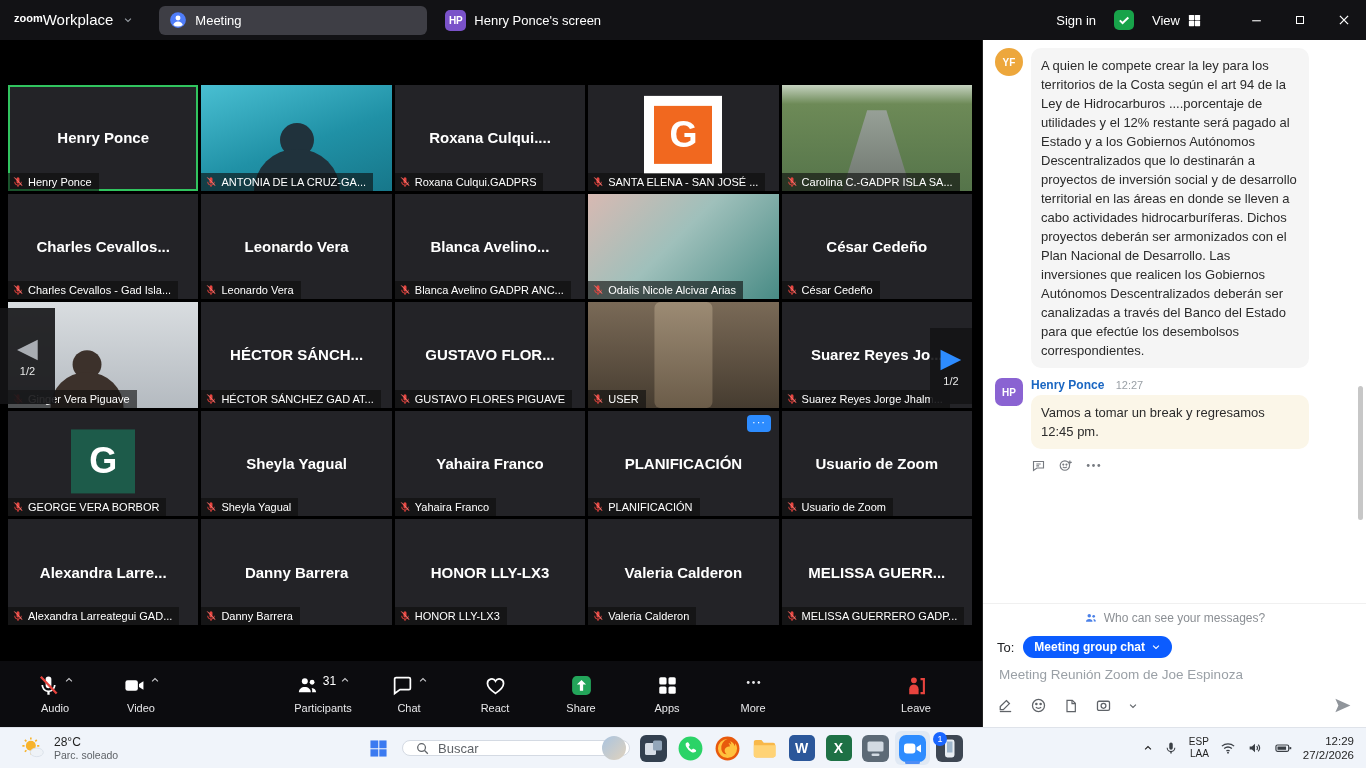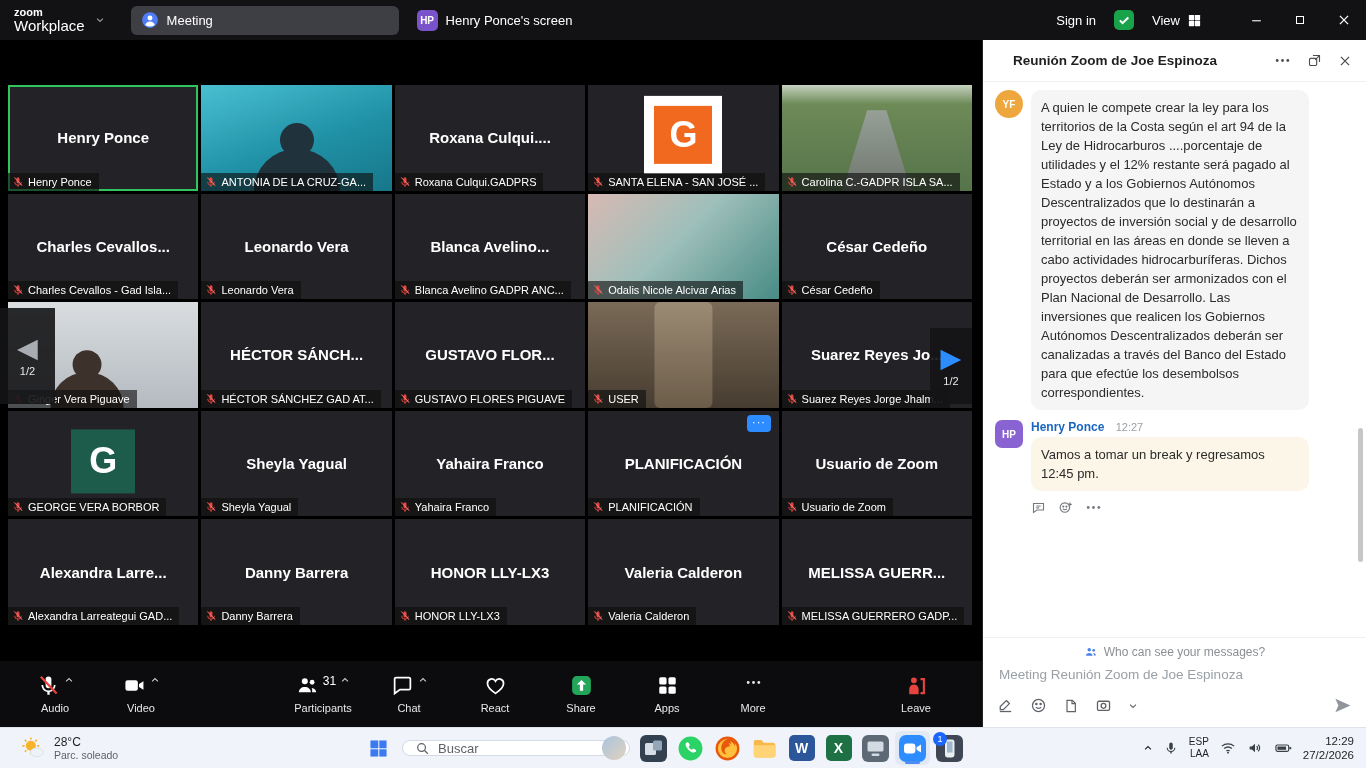--- a/index.html
+++ b/index.html
@@ -6,21 +6,21 @@
   html,body { margin:0; padding:0; }
   body {
     width:1366px; height:768px; overflow:hidden;
     font-family:"Liberation Sans", sans-serif;
     background:#000;
   }
   .screen { width:1366px; height:768px; display:flex; flex-direction:column; }
 
   
   .topbar { height:40px; flex:0 0 40px; background:#121215; display:flex; align-items:center; color:#fff; }
-  .logo { display:flex; flex-direction:column; margin-left:14px; line-height:1.1; }
+  .logo { display:flex; flex-direction:row; margin-left:14px; line-height:1.1; }
   .logo-zoom { font-size:11px; font-weight:bold; }
   .logo-wp { font-size:15px; }
   .logo-chev { margin-left:10px; color:#9aa0a6; display:inline-flex; }
   .tab-meeting { margin-left:26px; width:268px; height:29px; background:#3e3e45; border-radius:6px;
     display:flex; align-items:center; gap:8px; padding:0 10px; font-size:13px; }
   .tab-screen { margin-left:18px; display:flex; align-items:center; gap:8px; font-size:13px; }
   .hp-badge { width:21px; height:21px; border-radius:5px; background:#7a52c9; color:#fff; font-size:10px;
     font-weight:bold; display:flex; align-items:center; justify-content:center; }
   .topbar-right { margin-left:auto; display:flex; align-items:center; gap:18px; }
   .signin { font-size:13px; }
@@ -728,44 +728,20 @@
                   <path d="M16.2 4.2h4.6V21h-4.6v-2.2h2.4V6.4h-2.4z"></path>
                 </svg>
               </span>
             </div>
             <div class="tb-label">Leave</div>
           </div>
         </div>
     </div>
 
     <aside class="chat">
-      <div class="chat-header">
-        <div class="chat-title">Reunión Zoom de Joe Espinoza</div>
-        <div class="chat-hicons" id="chatHIcons">
-            <span class="icon-btn">
-              <svg width="17" height="17" viewBox="0 0 24 24" fill="currentColor">
-                <circle cx="4.5" cy="12" r="2"></circle>
-                <circle cx="12" cy="12" r="2"></circle>
-                <circle cx="19.5" cy="12" r="2"></circle>
-              </svg>
-            </span>
-            <span class="icon-btn">
-              <svg width="15" height="15" viewBox="0 0 24 24" fill="none" stroke="currentColor" stroke-width="1.8">
-                <rect x="4" y="8.5" width="11.5" height="11.5" rx="2"></rect>
-                <path d="M9.5 4H20v10.5"></path>
-                <path d="M13 11l6.5-6.5"></path>
-              </svg>
-            </span>
-            <span class="icon-btn">
-              <svg width="14" height="14" viewBox="0 0 24 24" fill="none" stroke="currentColor" stroke-width="2.2">
-                <path d="M5 5l14 14M19 5L5 19"></path>
-              </svg>
-            </span>
-          </div>
-      </div>
       <div class="chat-body">
         <div class="msg">
           <div class="avatar avatar-circle" style="background: rgb(237, 167, 60);">YF</div>
           <div class="msg-content">
             <div class="bubble">A quien le compete crear la ley para los territorios de la Costa según el art 94 de la Ley de Hidrocarburos ....porcentaje de utilidades y el 12% restante será pagado al Estado y a los Gobiernos Autónomos Descentralizados que lo destinarán a proyectos de inversión social y de desarrollo territorial en las áreas en donde se lleven a cabo actividades hidrocarburíferas. Dichos proyectos deberán ser armonizados con el Plan Nacional de Desarrollo. Las inversiones que realicen los Gobiernos Autónomos Descentralizados deberán ser canalizadas a través del Banco del Estado para que efectúe los desembolsos correspondientes.</div>
           </div>
         </div>
         <div class="msg">
           <div class="avatar avatar-rounded" style="background: rgb(138, 99, 210);">HP</div>
           <div class="msg-content">
@@ -805,20 +781,31 @@
       <div class="privacy">
         <span class="icon">
             <svg width="14" height="14" viewBox="0 0 24 24" fill="#4a80e8">
               <circle cx="9" cy="8.2" r="3"></circle>
               <path d="M3.4 18.4c0-3 2.5-4.8 5.6-4.8s5.6 1.8 5.6 4.8z"></path>
               <circle cx="16.6" cy="9.2" r="2.3"></circle>
               <path d="M16 13.8c2.5.2 4.4 1.8 4.4 4.2h-3.6a7 7 0 0 0-.8-4.2z"></path>
             </svg>
           </span>
         <span>Who can see your messages?</span>
+      </div>
+      <div class="to-row">
+        <span class="to-label">To:</span>
+        <div class="to-pill">
+          <span>Meeting group chat</span>
+          <span class="icon">
+              <svg width="10" height="10" viewBox="0 0 24 24" fill="none" stroke="currentColor" stroke-width="2.6">
+                <path d="M5 8.5l7 7 7-7"></path>
+              </svg>
+            </span>
+        </div>
       </div>
       <div class="compose-input">Meeting Reunión Zoom de Joe Espinoza</div>
       <div class="compose-icons">
         <span class="ci-left" id="composeIcons">
             <span class="icon-btn">
               <svg width="17" height="17" viewBox="0 0 24 24" fill="none" stroke="currentColor" stroke-width="1.8">
                 <path d="M4 20.5h16"></path>
                 <path d="M13.2 5l4.3 4.3-8.6 8.6H4.6v-4.3z"></path>
               </svg>
             </span>

